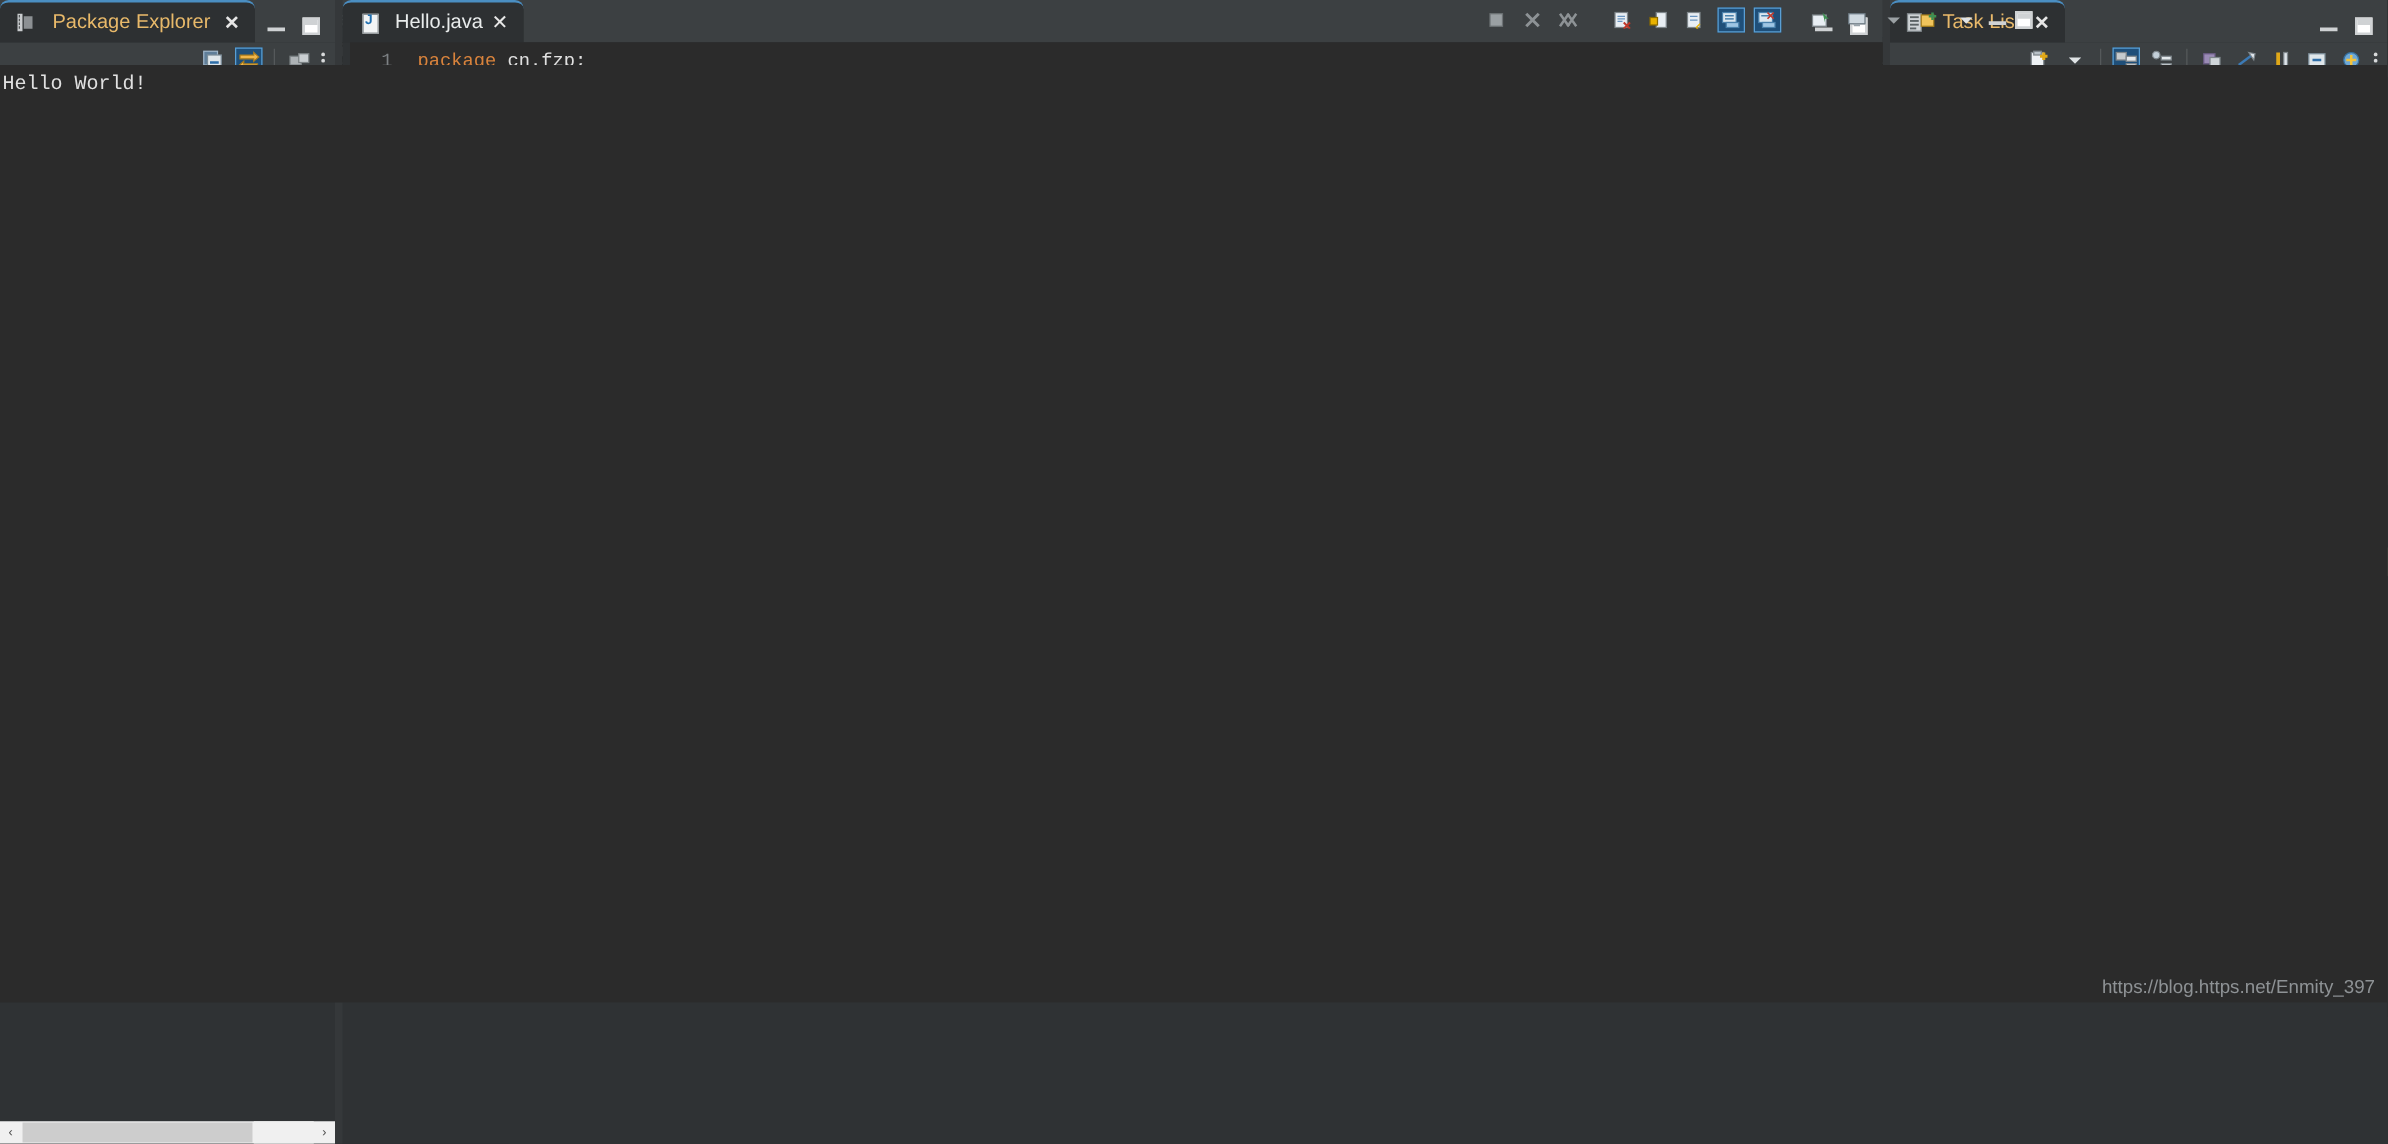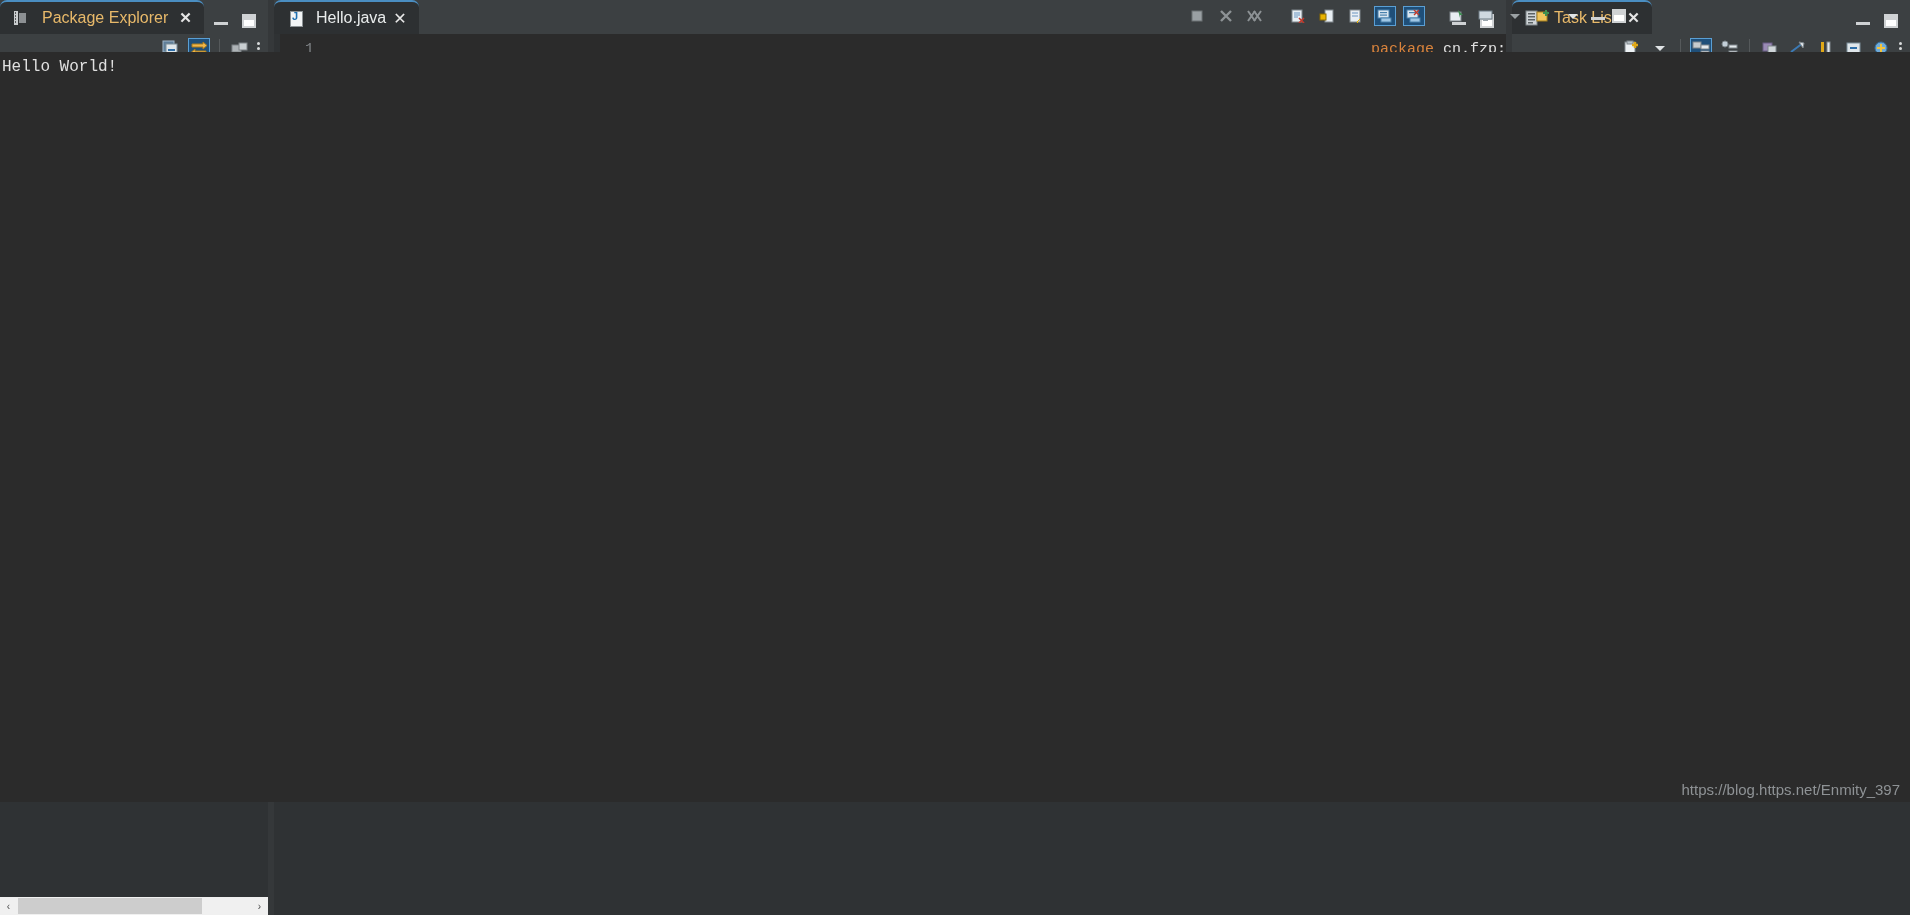--- a/index.html
+++ b/index.html
@@ -108,21 +108,21 @@
     font: 15px "Liberation Mono", monospace; padding-top: 6px; line-height: 19.5px;
     user-select:none;
   }
   .annbar { width: 12px; background:#2b2b2b; position:relative; }
   .annbar .occ { position:absolute; left:1px; width:9px; height:58px; top:86px;
     background: repeating-linear-gradient(45deg,#6f93a8 0 2px,#5d8096 2px 4px); }
   .codetext {
     flex:1; background:#2b2b2b; color:#d6d6d6; padding-top:6px;
     font: 15px/19.5px "Liberation Mono", monospace; white-space: pre; position:relative;
   }
-  .cl { height: 19.5px; padding-left: 2px; text-align: right; }
+  .cl { height: 19.5px; padding-left: 2px; }
   .cl.cur { background:#323232; }
   .kw { color:#d9833c; }
   .typ { color:#3f9fd8; }
   .mth { color:#49a64a; }
   .str { color:#4fbf7a; }
   .fld { color:#3f9fd8; font-style: italic; font-weight:bold; }
   .pln { color:#e0e0e0; }
   .bm { position:absolute; left:28px; width:9px; height:9px; border-radius:50%;
         background:#9aa0a3; border:1px solid #6d7275; }
 

